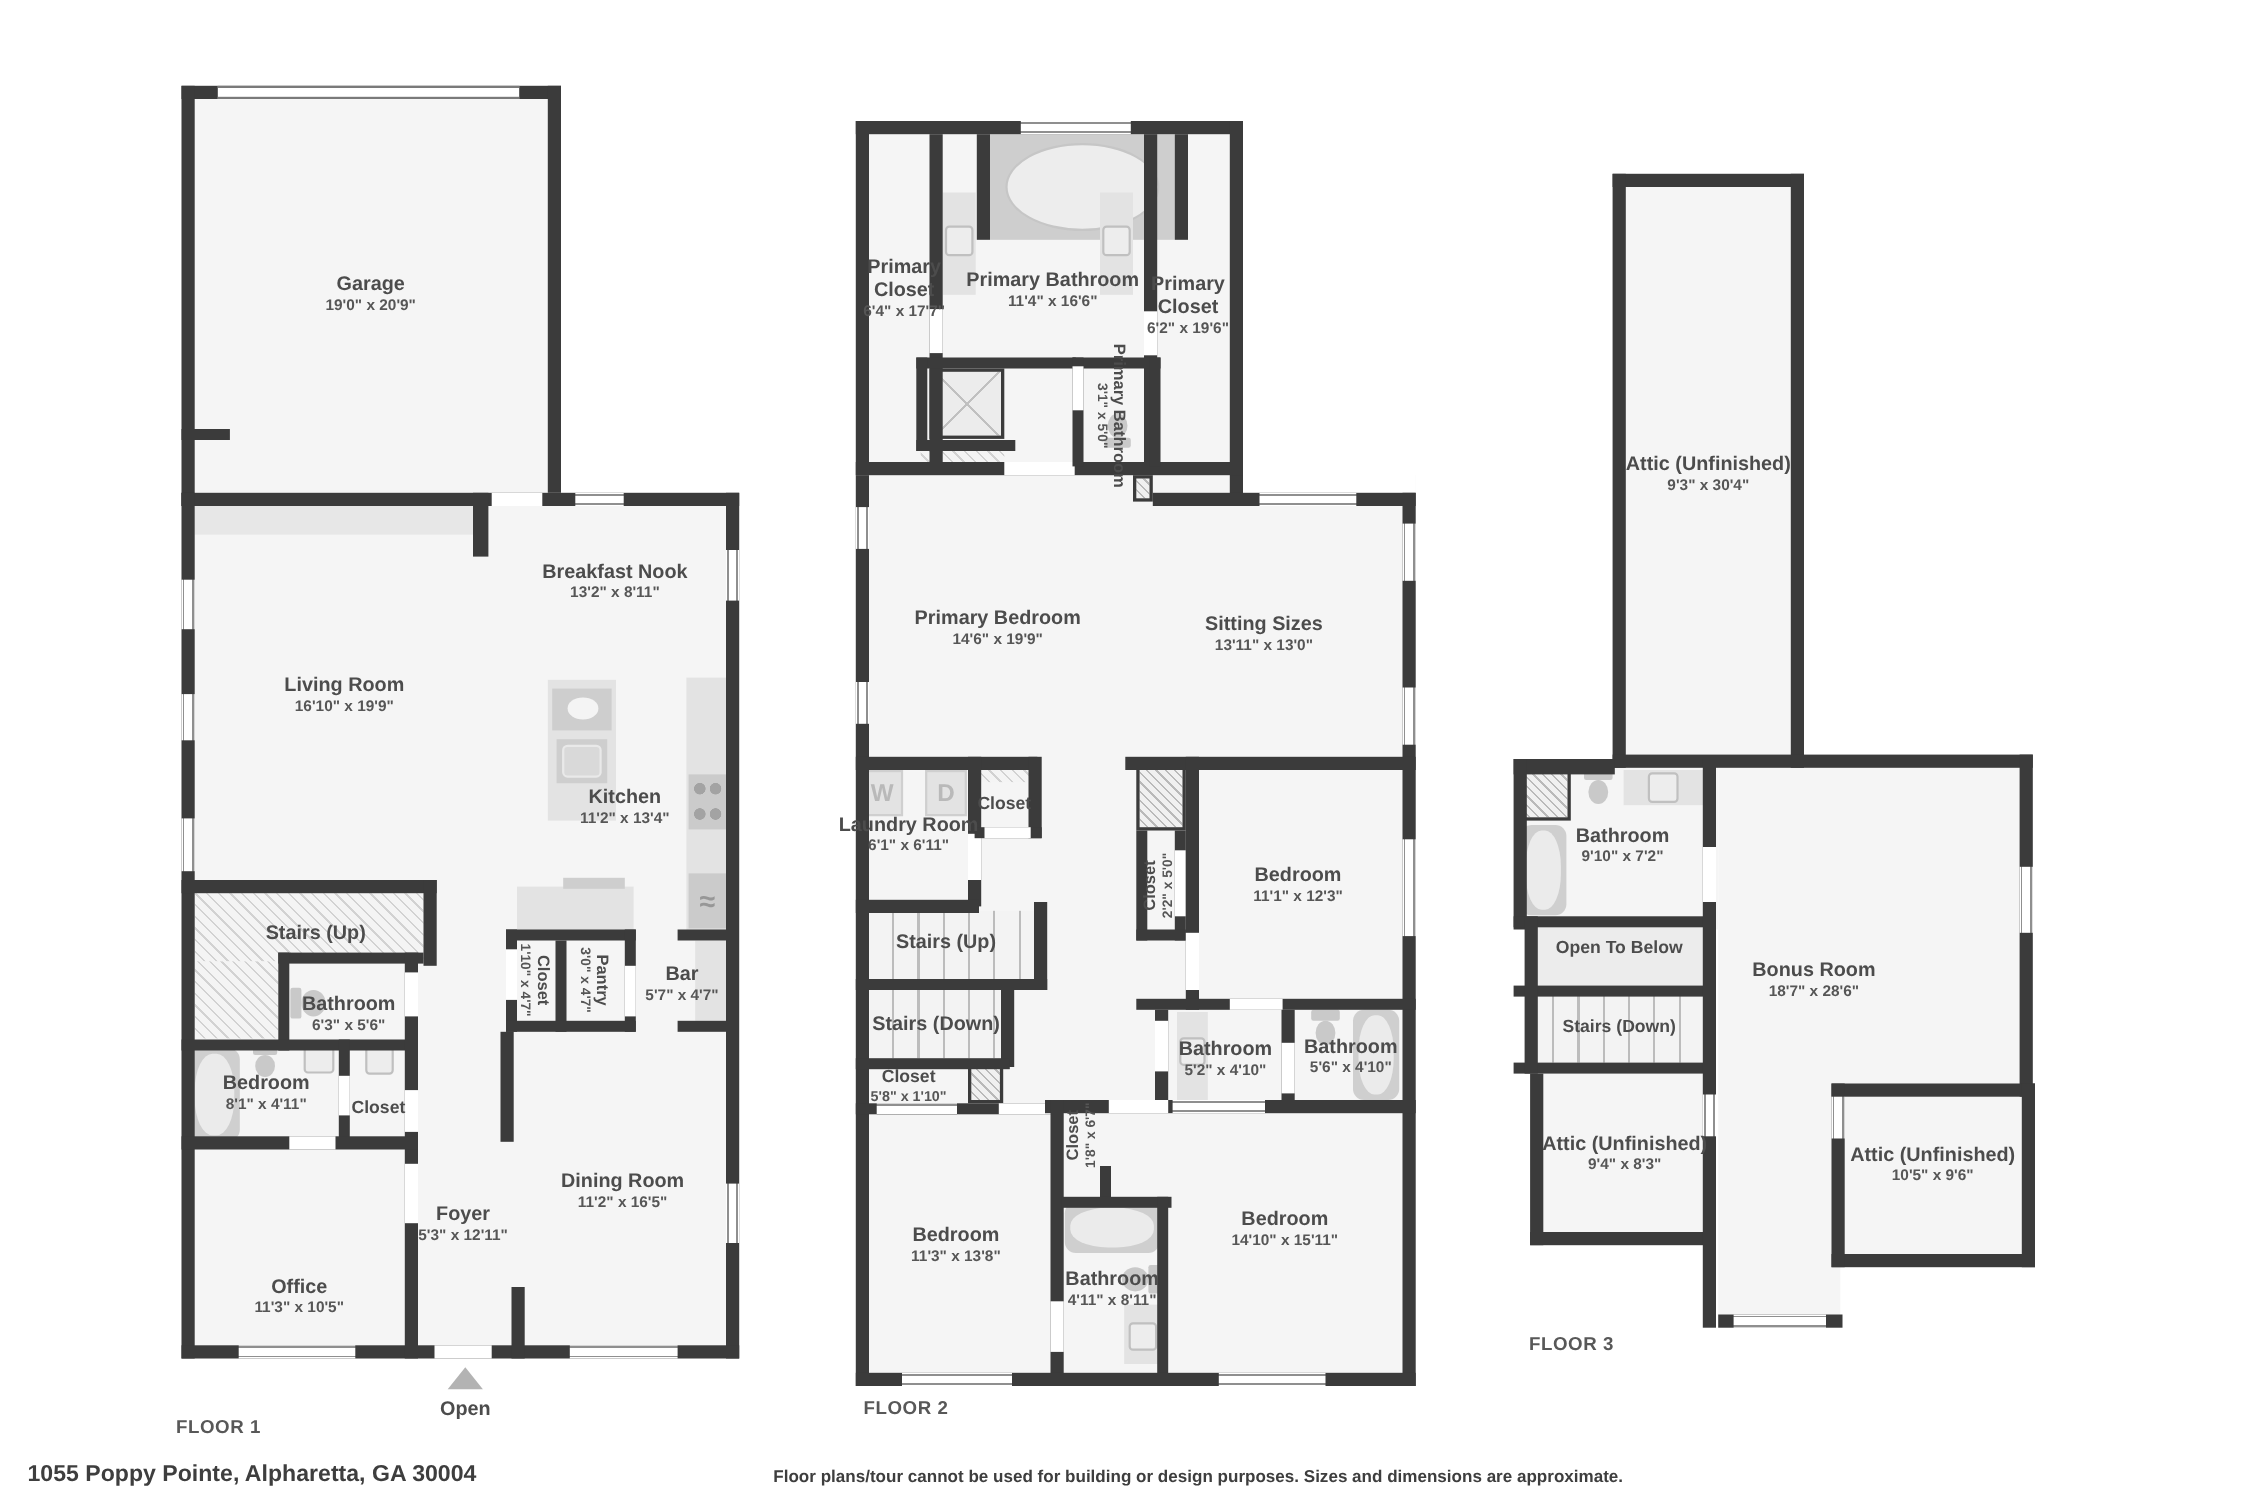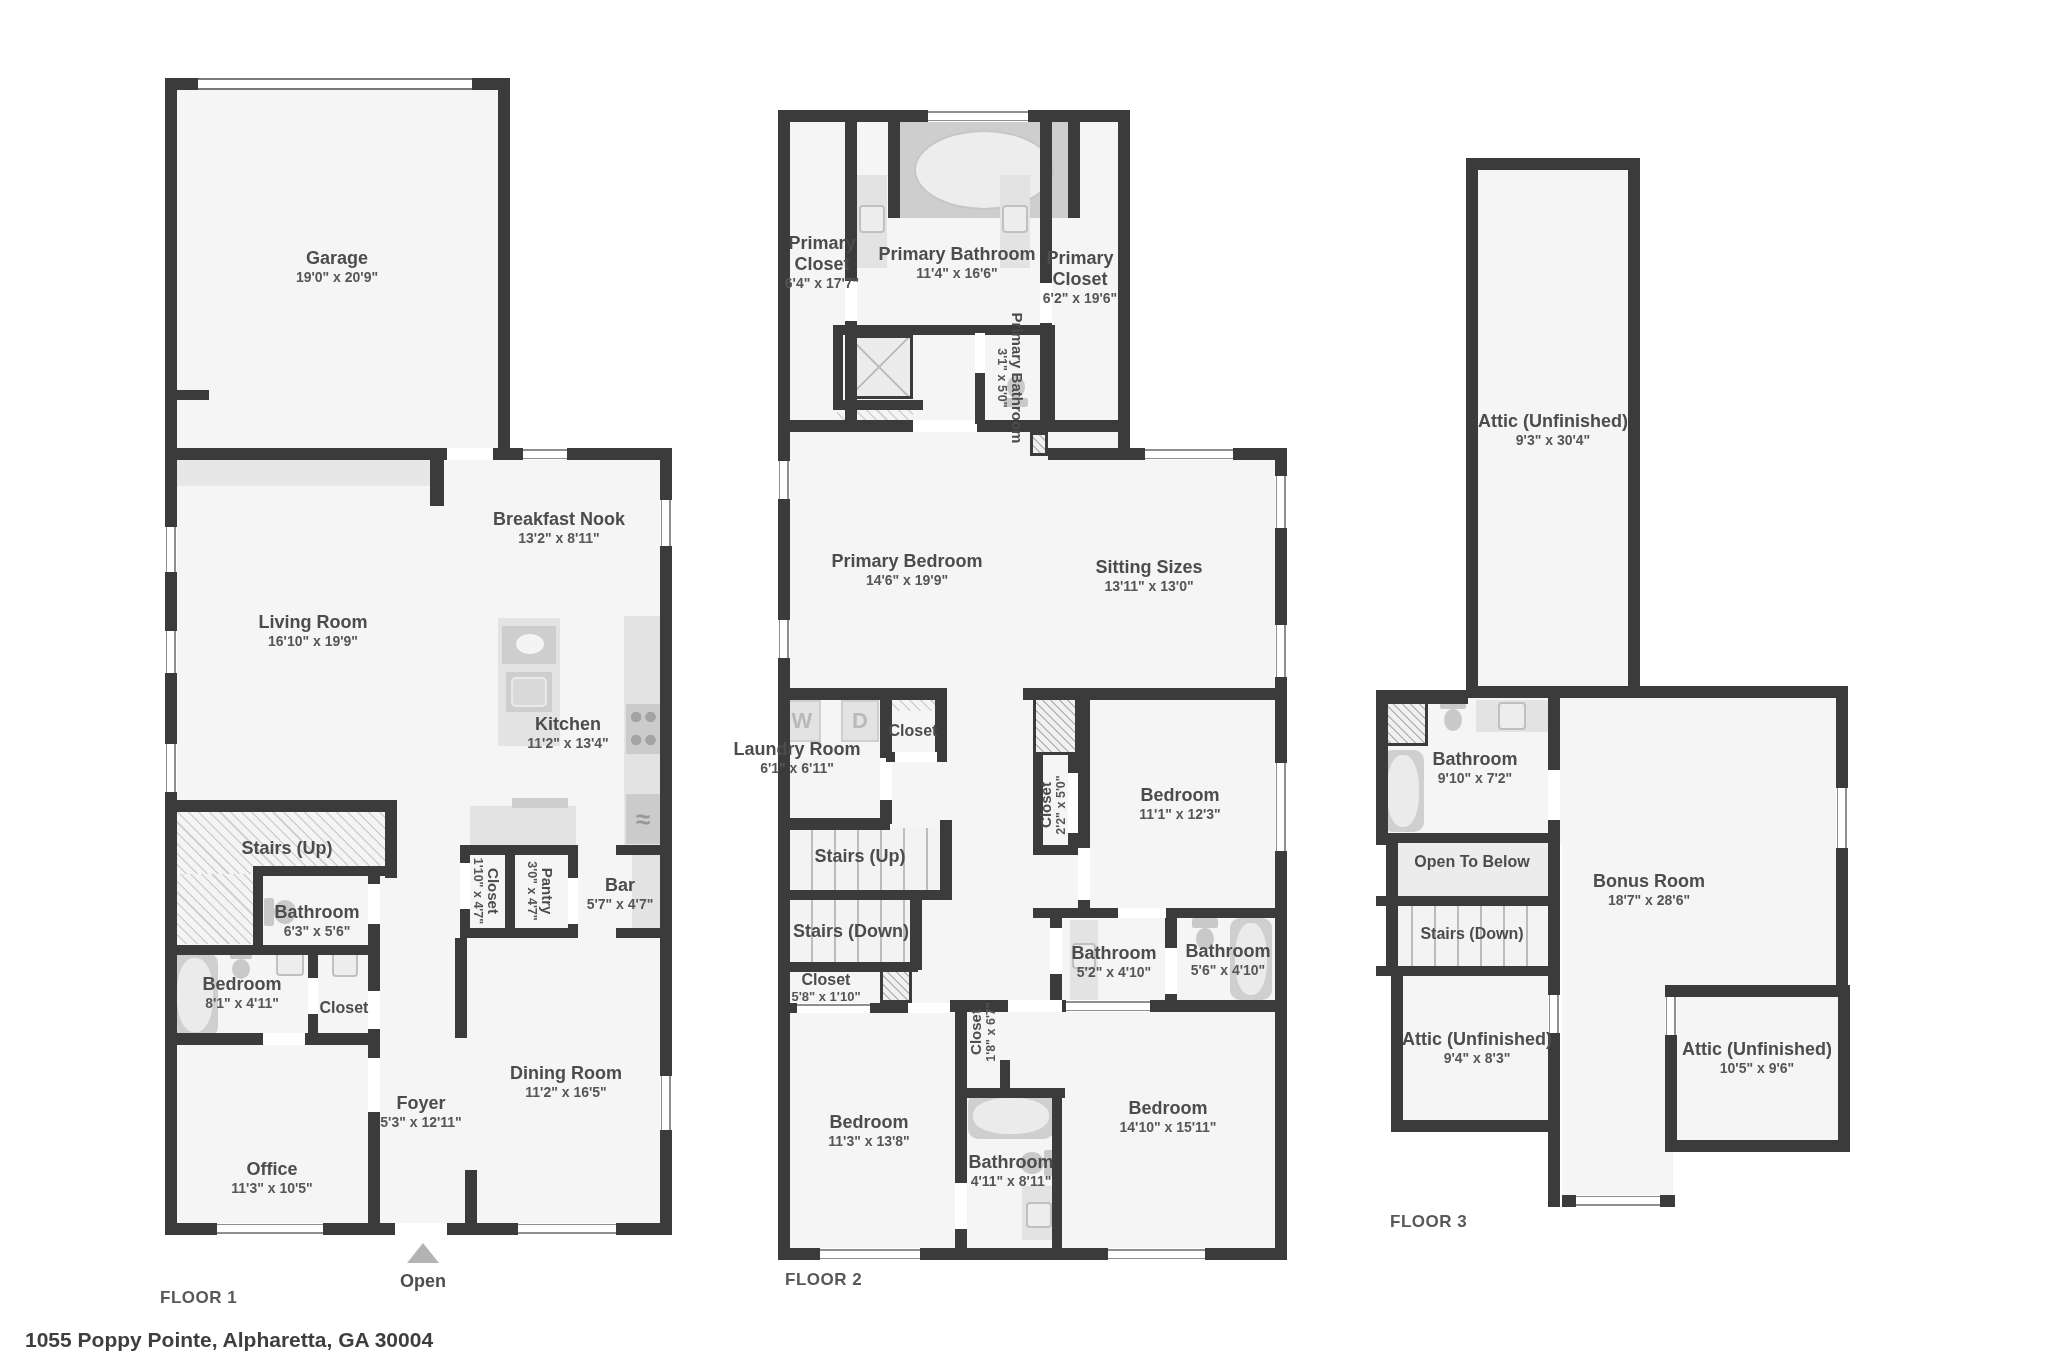--- a/index.html
+++ b/index.html
@@ -313,21 +313,21 @@
     <span class="d">3'1" x 5'0"</span>
   </div>
   <div class="lbl" style="left:907px;top:570px">
     <span class="n">Primary Bedroom</span>
     <span class="d">14'6" x 19'9"</span>
   </div>
   <div class="lbl" style="left:1149px;top:576px">
     <span class="n">Sitting Sizes</span>
     <span class="d">13'11" x 13'0"</span>
   </div>
-  <div class="lbl" style="left:797px;top:758px">
+  <div class="lbl" style="left:826px;top:758px">
     <span class="n">Laundry Room</span>
     <span class="d">6'1" x 6'11"</span>
   </div>
   <div class="lbl sm" style="left:913px;top:731px">
     <span class="n">Closet</span>
   </div>
   <div class="lbl v270 vs" style="left:1053px;top:805px">
     <span class="n">Closet</span>
     <span class="d">2'2" x 5'0"</span>
   </div>
@@ -437,14 +437,15 @@
     <span class="n">Bonus Room</span>
     <span class="d">18'7" x 28'6"</span>
   </div>
   <div class="lbl" style="left:1757px;top:1058px">
     <span class="n">Attic (Unfinished)</span>
     <span class="d">10'5" x 9'6"</span>
   </div>
   <div class="fcap" style="left:1390px;top:1212px">FLOOR 3</div>
 
   <div class="addr" style="left:25px;top:1328px">1055 Poppy Pointe, Alpharetta, GA 30004</div>
+  <div class="disc" style="left:703px;top:1334px">Floor plans/tour cannot be used for building or design purposes. Sizes and dimensions are approximate.</div>
 
 </div>
 
 </body></html>

